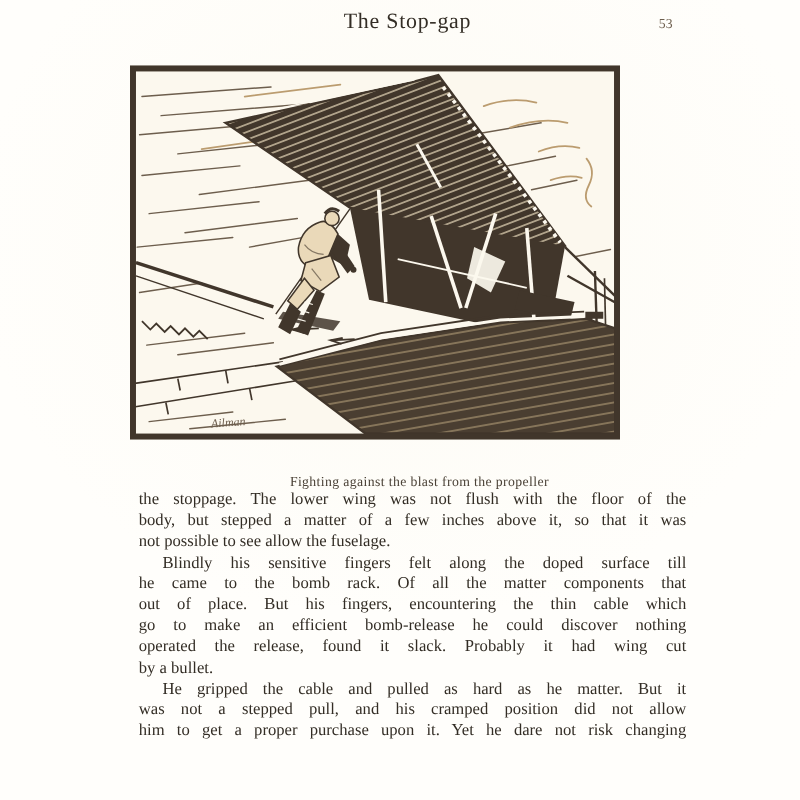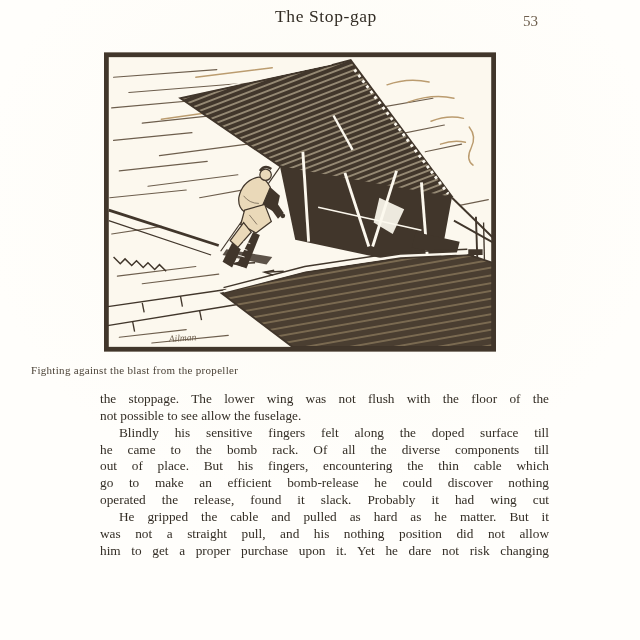--- a/index.html
+++ b/index.html
@@ -7,28 +7,28 @@
     --tan:#bb9c6f; --cream:#ead9b9; --paper:#fcf8ee; --hatch-light:#d9cbae;
     --hatch-mid:#9a8767; --text:#332d25; --caption:#4b4237;
   }
   html,body{margin:0;padding:0;}
   body{width:640px;height:640px;background:var(--page-bg);overflow:hidden;
        font-family:"Liberation Serif",serif;color:var(--text);}
   .page{position:relative;width:640px;height:484px;
         background:radial-gradient(ellipse at 50% 40%, #fdfbf4 0%, var(--page-bg) 75%);}
   .header{position:absolute;top:6px;left:100px;right:88px;height:30px;}
   .title{text-align:center;font-size:17.5px;letter-spacing:.6px;color:var(--text);}
-  .pagenum{position:absolute;right:14px;top:7px;font-size:15px;color:var(--ink-soft);margin-left:16px;}
+  .pagenum{position:absolute;right:14px;top:7px;font-size:11px;color:var(--ink-soft);margin-left:16px;}
   .illustration{position:absolute;left:104px;top:48px;width:392px;height:308px;}
   .illustration svg{display:block;width:392px;height:308px;}
-  .caption{position:absolute;top:364px;left:0;right:0;text-align:left;
+  .caption{position:absolute;top:380px;left:0;right:0;text-align:center;
            font-size:11px;color:var(--caption);letter-spacing:.3px;margin-left:31px;}
   .bodytext{position:absolute;left:100px;top:391px;width:449px;font-size:13.3px;
             line-height:16.85px;color:var(--text);}
-  .bline{white-space:nowrap;text-align-last:justify;}
+  .bline{white-space:nowrap;text-align-last:justify;margin-left:11px;}
   .bline.last{text-align-last:left;}
   .bline.indent{text-indent:19px;font-family:Liberation Serif, serif;}
 </style>
 </head>
 <body>
 
 <div class="page">
 
   <div class="header">
     <div class="title">The Stop-gap</div>
@@ -157,24 +157,26 @@
       <text x="68" y="303" font-size="10" font-style="italic" fill="var(--ink-soft)" transform="rotate(-4 68 303)" font-family="'Liberation Serif',serif">Ailman</text>
 
       <rect x="2.5" y="2.5" width="405" height="308" fill="none" stroke="var(--ink)" stroke-width="5"></rect>
     </svg>
   </div>
 
   <div class="caption">Fighting against the blast from the propeller</div>
 
   <div class="bodytext">
       <div class="bline">the stoppage.  The lower wing was not flush with the floor of the</div>
+      <div class="bline">body, but stepped a matter of a few inches above it, so that it was</div>
       <div class="bline last">not possible to see allow the fuselage.</div>
       <div class="bline indent">Blindly his sensitive fingers felt along the doped surface till</div>
-      <div class="bline">he came to the bomb rack.  Of all the diverse components till</div>
+      <div class="bline">he came to the bomb rack.  Of all the matter components that</div>
       <div class="bline">out of place.  But his fingers, encountering the thin cable which</div>
       <div class="bline">go to make an efficient bomb-release he could discover nothing</div>
       <div class="bline">operated the release, found it slack.  Probably it had wing cut</div>
+      <div class="bline last">by a bullet.</div>
       <div class="bline indent">He gripped the cable and pulled as hard as he matter.  But it</div>
-      <div class="bline">was not a straight pull, and his nothing position did not allow</div>
+      <div class="bline">was not a stepped pull, and his cramped position did not allow</div>
       <div class="bline">him to get a proper purchase upon it.  Yet he dare not risk changing</div>
     </div>
 
 </div>
 
 </body></html>

